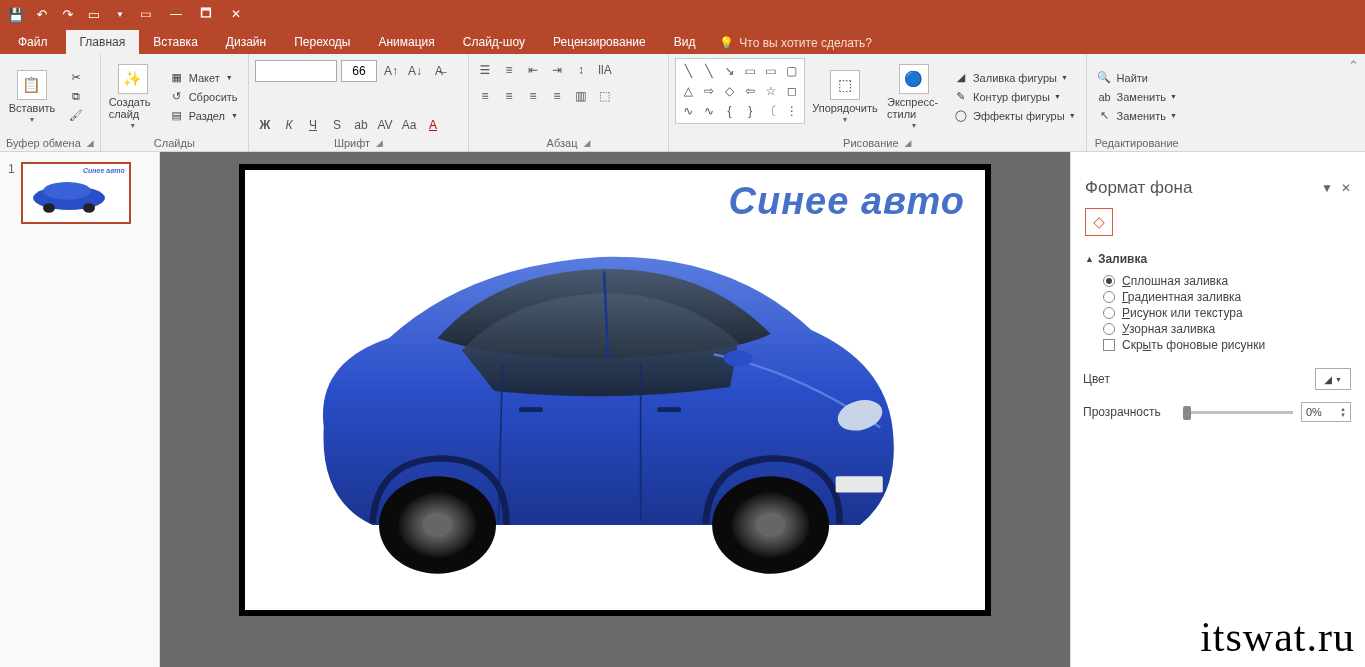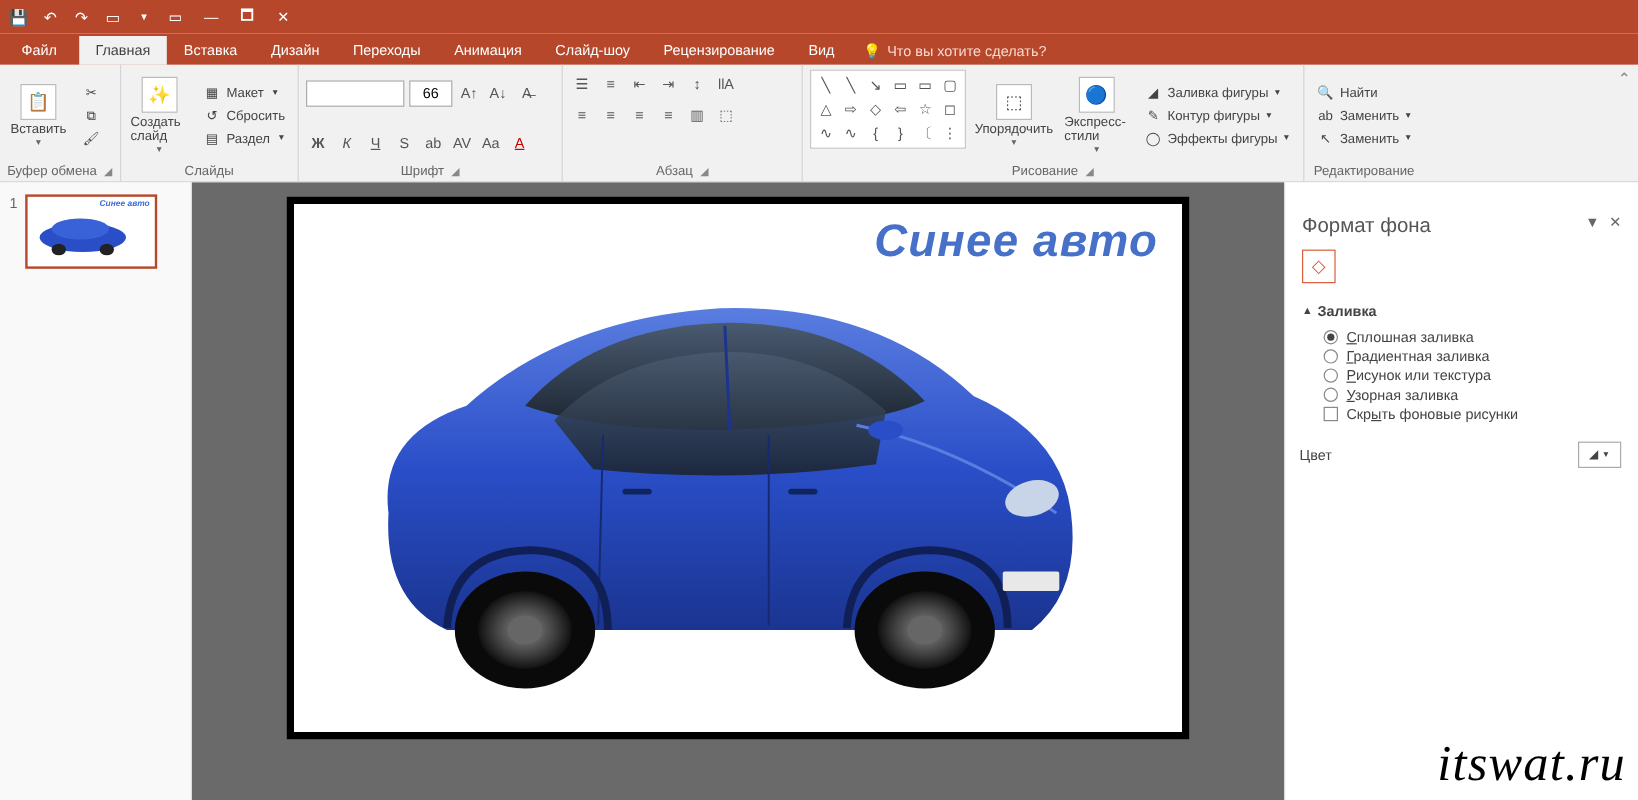--- a/index.html
+++ b/index.html
@@ -56,40 +56,40 @@
 .thumb-title { position: absolute; right: 4px; top: 3px; font-size: 7px; font-style: italic; font-weight: bold; color: #3a6bd6; }
 
 .editor { flex: 1; background: #6a6a6a; display: flex; align-items: flex-start; justify-content: center; padding: 12px 10px; overflow: hidden; }
 .slide-dark { background: #000; padding: 6px; }
 .slide { width: 740px; height: 440px; background: #fff; position: relative; }
 .slide-title { position: absolute; right: 20px; top: 10px; font-size: 38px; font-weight: bold; font-style: italic; color: #4770c8; letter-spacing: 1px; }
 .car { position: absolute; left: 30px; top: 30px; width: 650px; height: 390px; }
 
 
 .pane { width: 295px; border-left: 1px solid #ddd; background: #fff; display: flex; flex-direction: column; }
-.pane-head { padding: 26px 14px 6px; display: flex; justify-content: space-between; }
+.pane-head { padding: 26px 14px 6px; display: flex; justify-content: space-between; align-items: center; }
 .pane-title { font-size: 17px; color: #555; }
 .pane-ctrl { display: flex; gap: 8px; font-size: 12px; color: #666; }
 .pane-tab { padding: 4px 14px 10px; }
 .pane-tab-ico { width: 28px; height: 28px; border: 1px solid #d85c3e; display: flex; align-items: center; justify-content: center; color: #d85c3e; font-size: 15px; }
 .pane-sec { padding: 6px 14px; }
 .pane-sec-title { font-size: 12px; font-weight: bold; color: #444; display: flex; align-items: center; gap: 4px; }
 .pane-opts { padding: 8px 4px 4px 18px; display: flex; flex-direction: column; gap: 2px; }
 .pane-opt { display: flex; align-items: center; gap: 7px; font-size: 12px; color: #444; }
 .radio { width: 12px; height: 12px; border: 1px solid #888; border-radius: 50%; display: inline-flex; align-items: center; justify-content: center; }
 .radio.checked::after { content: ""; width: 6px; height: 6px; background: #444; border-radius: 50%; }
 .chk { width: 12px; height: 12px; border: 1px solid #888; }
 .pane-row { display: flex; justify-content: space-between; align-items: center; padding: 6px 14px 6px 12px; font-size: 12px; color: #444; }
 .color-swatch { width: 36px; height: 22px; border: 1px solid #ababab; display: flex; align-items: center; justify-content: center; font-size: 10px; }
 .slider-track { width: 110px; height: 3px; background: #c0c0c0; position: relative; }
 .slider-thumb { position: absolute; left: 0; top: -5px; width: 8px; height: 14px; background: #888; border-radius: 2px; }
 .pct-box { width: 50px; height: 20px; border: 1px solid #ababab; font-size: 11px; display: flex; align-items: center; padding: 0 4px; justify-content: space-between; }
 .spin { display: flex; flex-direction: column; font-size: 6px; color: #666; line-height: 6px; }
 
-.watermark { position: absolute; right: 10px; bottom: 6px; font-size: 42px; color: #000; font-family: Georgia, serif; font-weight: 500; letter-spacing: 1px; font-style: italic; }
+.watermark { position: absolute; right: 10px; bottom: 6px; font-size: 42px; color: #000; font-family: Georgia, serif; font-weight: 500; letter-spacing: 1px; }
 
 u.acc { text-decoration: underline; }
 </style>
 </head>
 <body>
 
 <div class="titlebar">
   <div class="qat">
     <div class="qat-btn">💾</div>
     <div class="qat-btn">↶</div>
@@ -171,21 +171,21 @@
             <small style="font-size:7px;margin-left:2px">▼</small>
           </div>
       </div>
     </div>
     <div class="group-label">
         <span>Слайды</span>
       </div>
   </div>
 
   <div class="group" style="width:220px">
-    <div class="group-body" style="flex-direction:column;gap:20px;justify-content:center;padding-top:2px">
+    <div class="group-body" style="flex-direction:column;gap:20px;justify-content:space-between;padding-top:2px">
       <div class="row">
         <input class="font-box" value="" style="">
         <input class="size-box" value="66" style="">
         <div class="btn16">A↑</div>
         <div class="btn16">A↓</div>
         <div class="btn16">A̶</div>
       </div>
       <div class="row">
         <div class="btn16">
             <b>Ж</b>
@@ -433,17 +433,32 @@
           </label>
       </div>
     </div>
     <div class="pane-row">
       <span>Цвет</span>
       <div class="color-swatch">
           <span>◢</span>
           <span style="font-size:7px;margin-left:3px">▼</span>
         </div>
     </div>
+    <div class="pane-row">
+      <span>Прозрачность</span>
+      <div style="display:flex;align-items:center;gap:8px">
+        <div class="slider-track">
+            <div class="slider-thumb"></div>
+          </div>
+        <div class="pct-box">
+            <span>0%</span>
+            <span class="spin">
+              <span>▲</span>
+              <span>▼</span>
+            </span>
+          </div>
+      </div>
+    </div>
   </div>
 
 </div>
 
 <div class="watermark">itswat.ru</div>
 
 </body></html>

